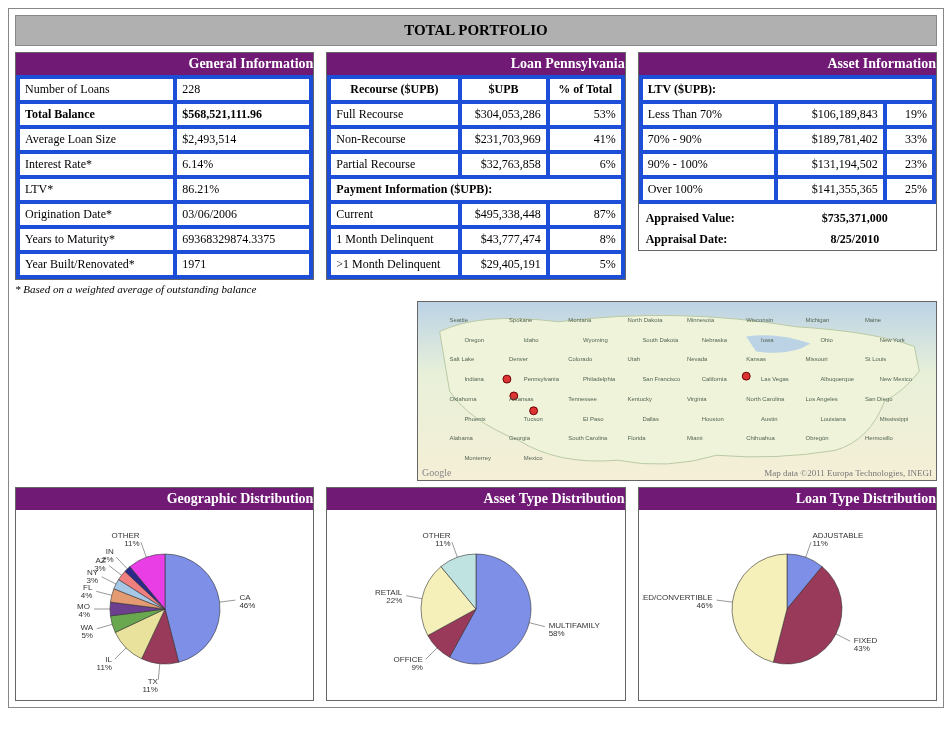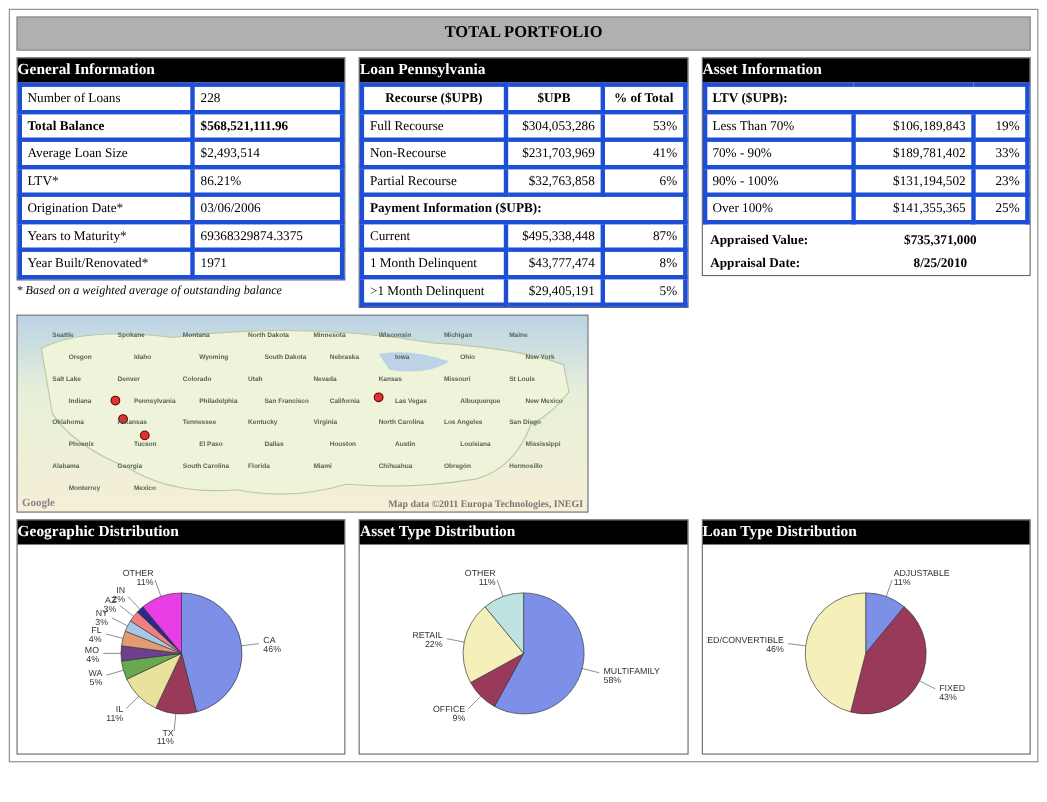--- a/index.html
+++ b/index.html
@@ -29,24 +29,24 @@
     display: flex;
     gap: 12px;
   }
   .col {
     flex: 1;
   }
   .panel {
     border: 1px solid #666;
   }
   .panel-header {
-    background: #000000;
+    background: #701a75;
     color: #fff;
     font-weight: bold;
-    text-align: left;
+    text-align: right;
     padding: 3px 0;
     font-size: 14px;
   }
   table.data {
     width: 100%;
     border-collapse: collapse;
     font-size: 12px;
   }
   table.data td {
     border: 4px solid #1d4ed8;
@@ -62,23 +62,22 @@
     text-align: center;
   }
   .right { text-align: right; margin-top: 32px; }
   .footnote {
     font-style: italic;
     font-size: 11px;
     margin-top: 3px;
   }
   .map-wrap {
     display:flex;
-    justify-content:flex-start;
+    justify-content:flex-end;
     margin: 6px 0;
-    font-weight: bold;
   }
   .map {
     width: 520px;
     height: 180px;
     border: 1px solid #666;
     display: flex;
     align-items: center;
     justify-content: center;
     position: relative;
     background: linear-gradient(#bcd3e6, #e8f0d9 40%, #f5efd6);
@@ -128,20 +127,24 @@
                 <td>Number of Loans</td>
                 <td>228</td>
               </tr>
               <tr class="bold">
                 <td>Total Balance</td>
                 <td>$568,521,111.96</td>
               </tr>
               <tr>
                 <td>Average Loan Size</td>
                 <td>$2,493,514</td>
+              </tr>
+              <tr>
+                <td>Interest Rate*</td>
+                <td>6.14%</td>
               </tr>
               <tr>
                 <td>LTV*</td>
                 <td>86.21%</td>
               </tr>
               <tr>
                 <td>Origination Date*</td>
                 <td>03/06/2006</td>
               </tr>
               <tr>

